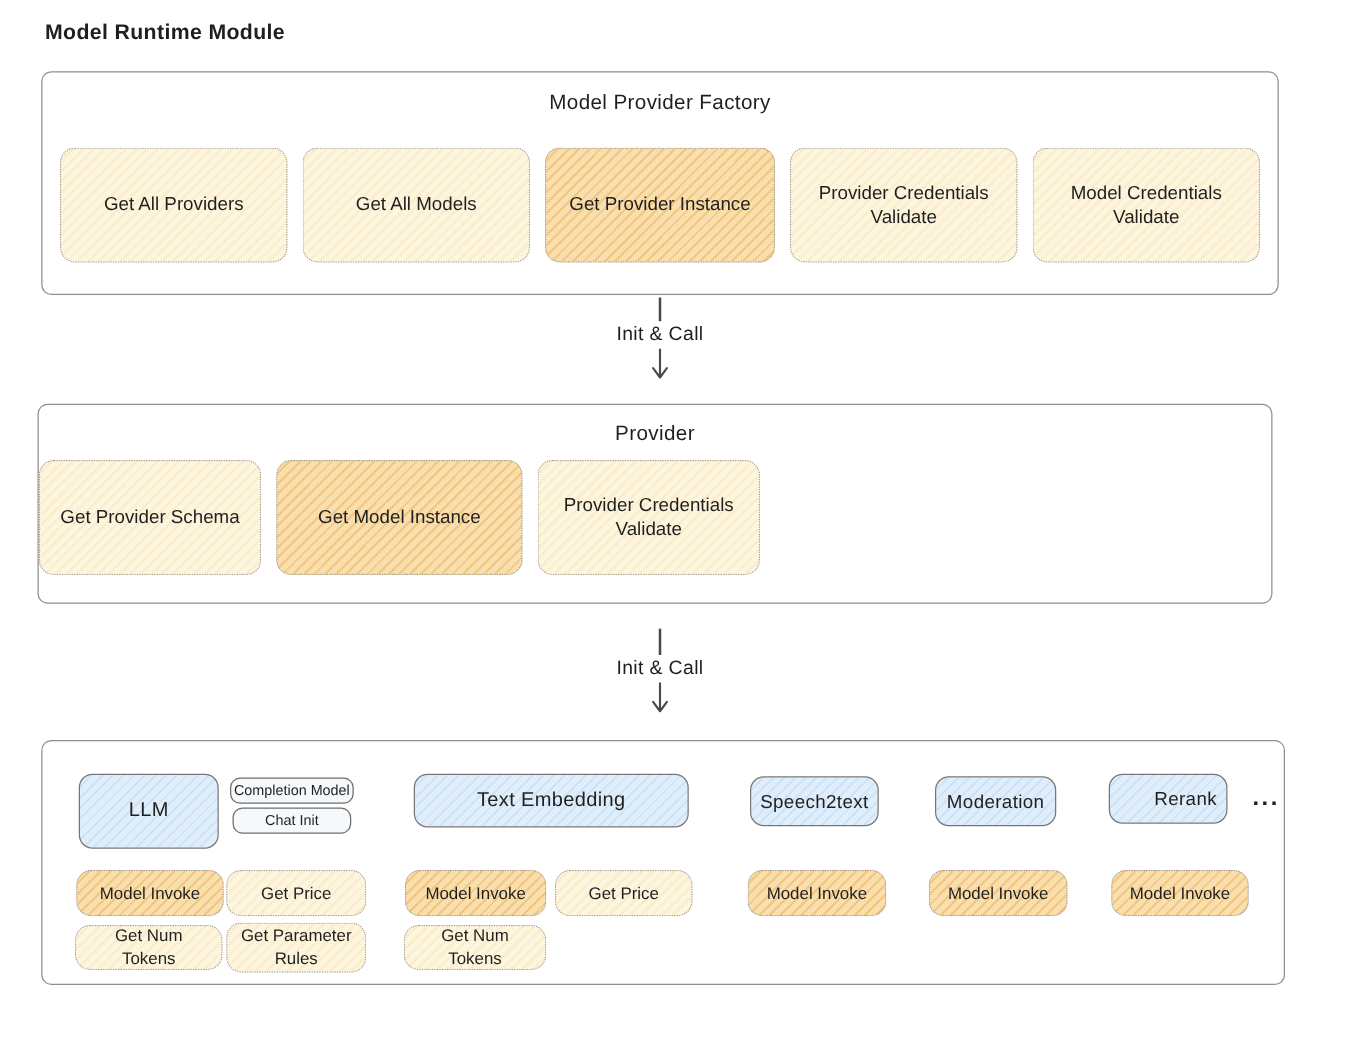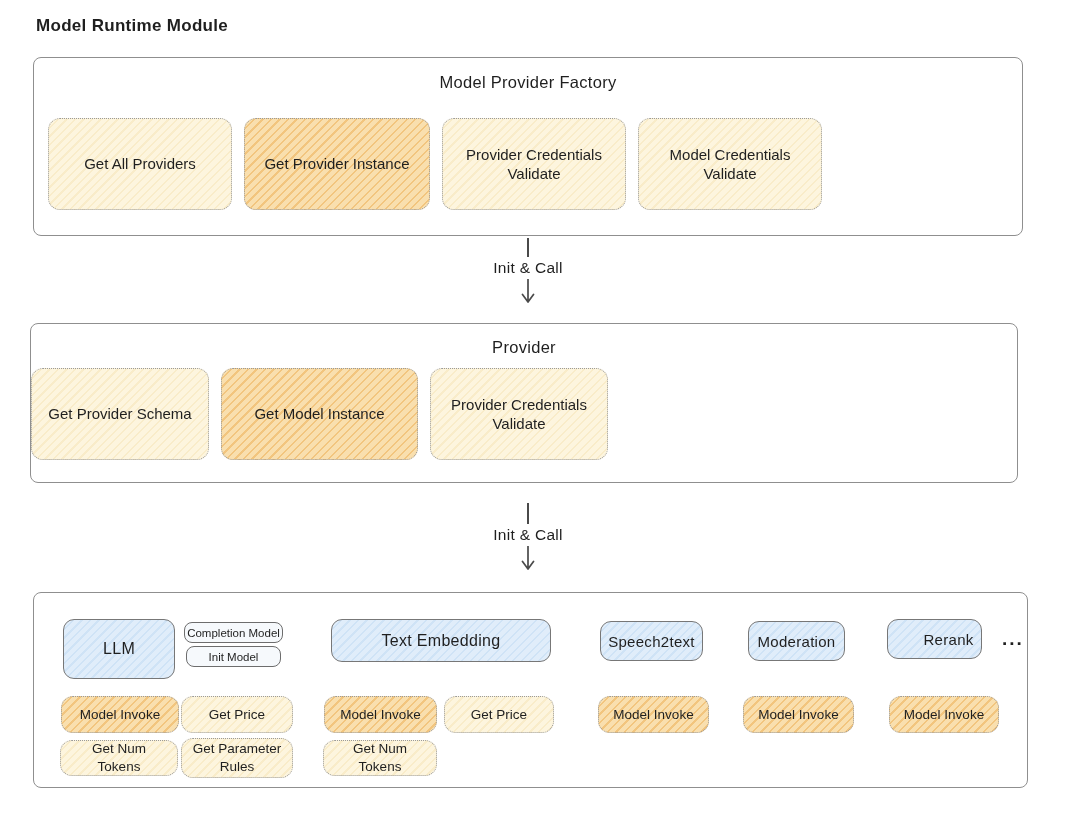--- a/index.html
+++ b/index.html
@@ -63,20 +63,21 @@
 <body>
 
 <div class="stage">
 
   <div class="page-title">Model Runtime Module</div>
 
   <div class="panel" style="left:33px; top:57px; width:990px; height:179px;">
     <div class="panel-title" style="margin-top:15px;">Model Provider Factory</div>
     <div class="btn-row" style="top:60px; padding:0 14px;">
       <div class="pill cream" style="width:184px;">Get All Providers</div>
+      <div class="pill cream" style="width:184px;">Get All Models</div>
       <div class="pill orange" style="width:186px;">Get Provider Instance</div>
       <div class="pill cream" style="width:184px;">Provider Credentials Validate</div>
       <div class="pill cream" style="width:184px;">Model Credentials Validate</div>
     </div>
   </div>
 
   <div class="arrow" style="left:468px; top:238px; width:120px;">
     <div class="vline" style="height:19px;"></div>
     <div class="arrow-label">Init &amp; Call</div>
     <svg width="16" height="28" viewBox="0 0 16 28">
@@ -98,21 +99,21 @@
     <div class="arrow-label">Init &amp; Call</div>
     <svg width="16" height="28" viewBox="0 0 16 28">
       <path d="M8 0 L8 22 M2.5 15.5 L8 23 L13.5 15.5"></path>
     </svg>
   </div>
 
   <div class="panel stacked" style="left:33px; top:592px; width:995px; height:196px;">
 
     <div class="blue-pill" style="left:29px; top:26px; width:112px; height:60px;">LLM</div>
     <div class="tag" style="left:150px; top:29px; width:99px; height:21px;">Completion Model</div>
-    <div class="tag" style="left:152px; top:53px; width:95px; height:21px;">Init Model</div>
+    <div class="tag" style="left:152px; top:53px; width:95px; height:21px;">Chat Init</div>
     <div class="pill orange method" style="left:27px; top:103px; width:118px; height:37px;">Model Invoke</div>
     <div class="pill cream method" style="left:147px; top:103px; width:112px; height:37px;">Get Price</div>
     <div class="pill cream method" style="left:26px; top:147px; width:118px; height:36px;">Get Num Tokens</div>
     <div class="pill cream method" style="left:147px; top:145px; width:112px; height:40px;">Get Parameter Rules</div>
 
     <div class="blue-pill" style="left:297px; top:26px; width:220px; height:43px;">Text Embedding</div>
     <div class="pill orange method" style="left:290px; top:103px; width:113px; height:37px;">Model Invoke</div>
     <div class="pill cream method" style="left:410px; top:103px; width:110px; height:37px;">Get Price</div>
     <div class="pill cream method" style="left:289px; top:147px; width:114px; height:36px;">Get Num Tokens</div>
 

